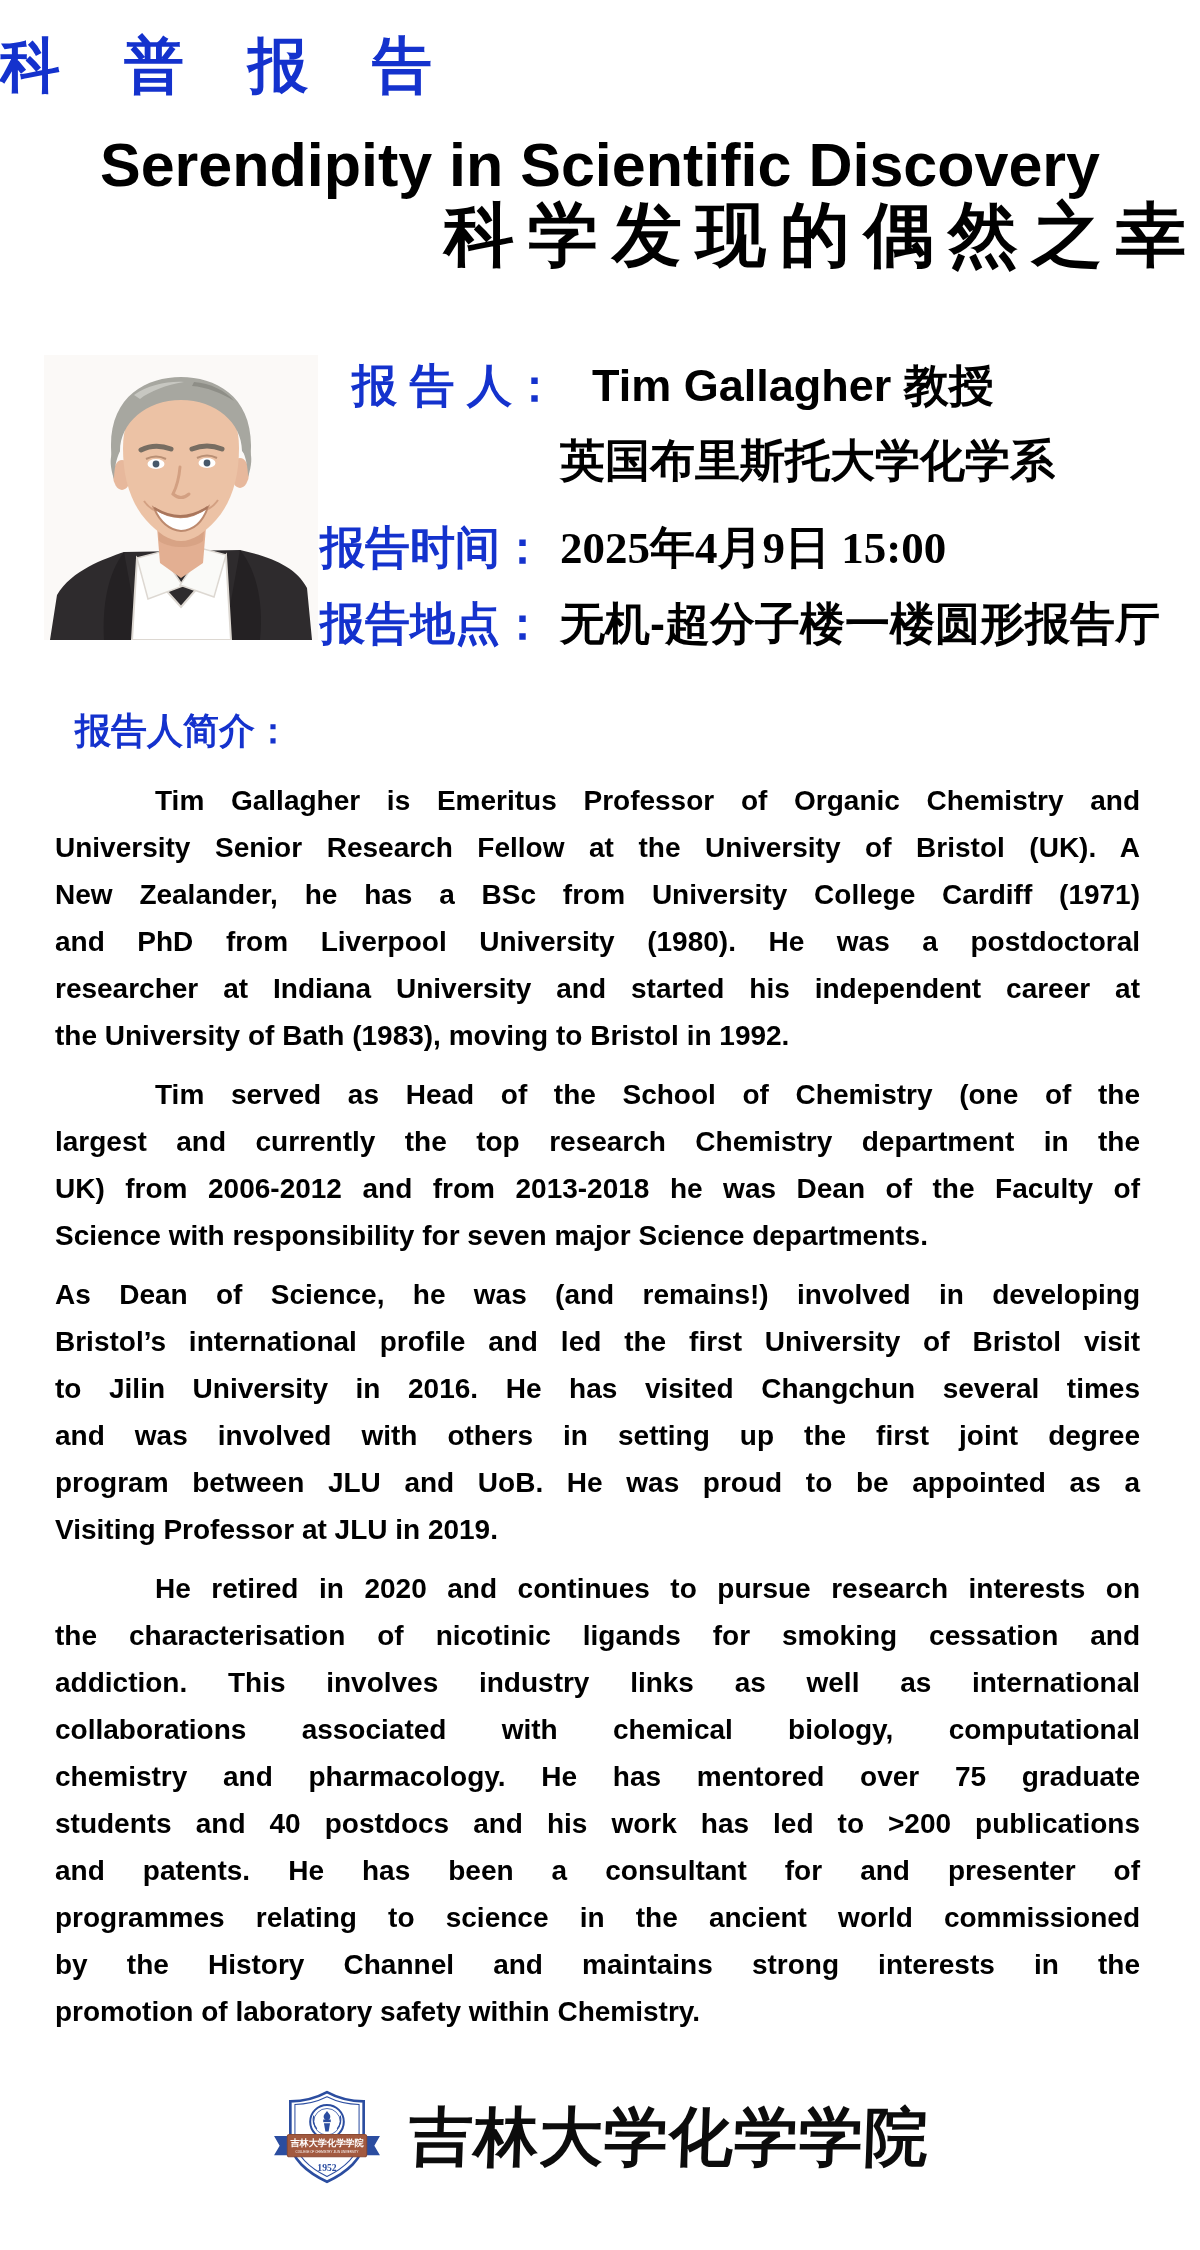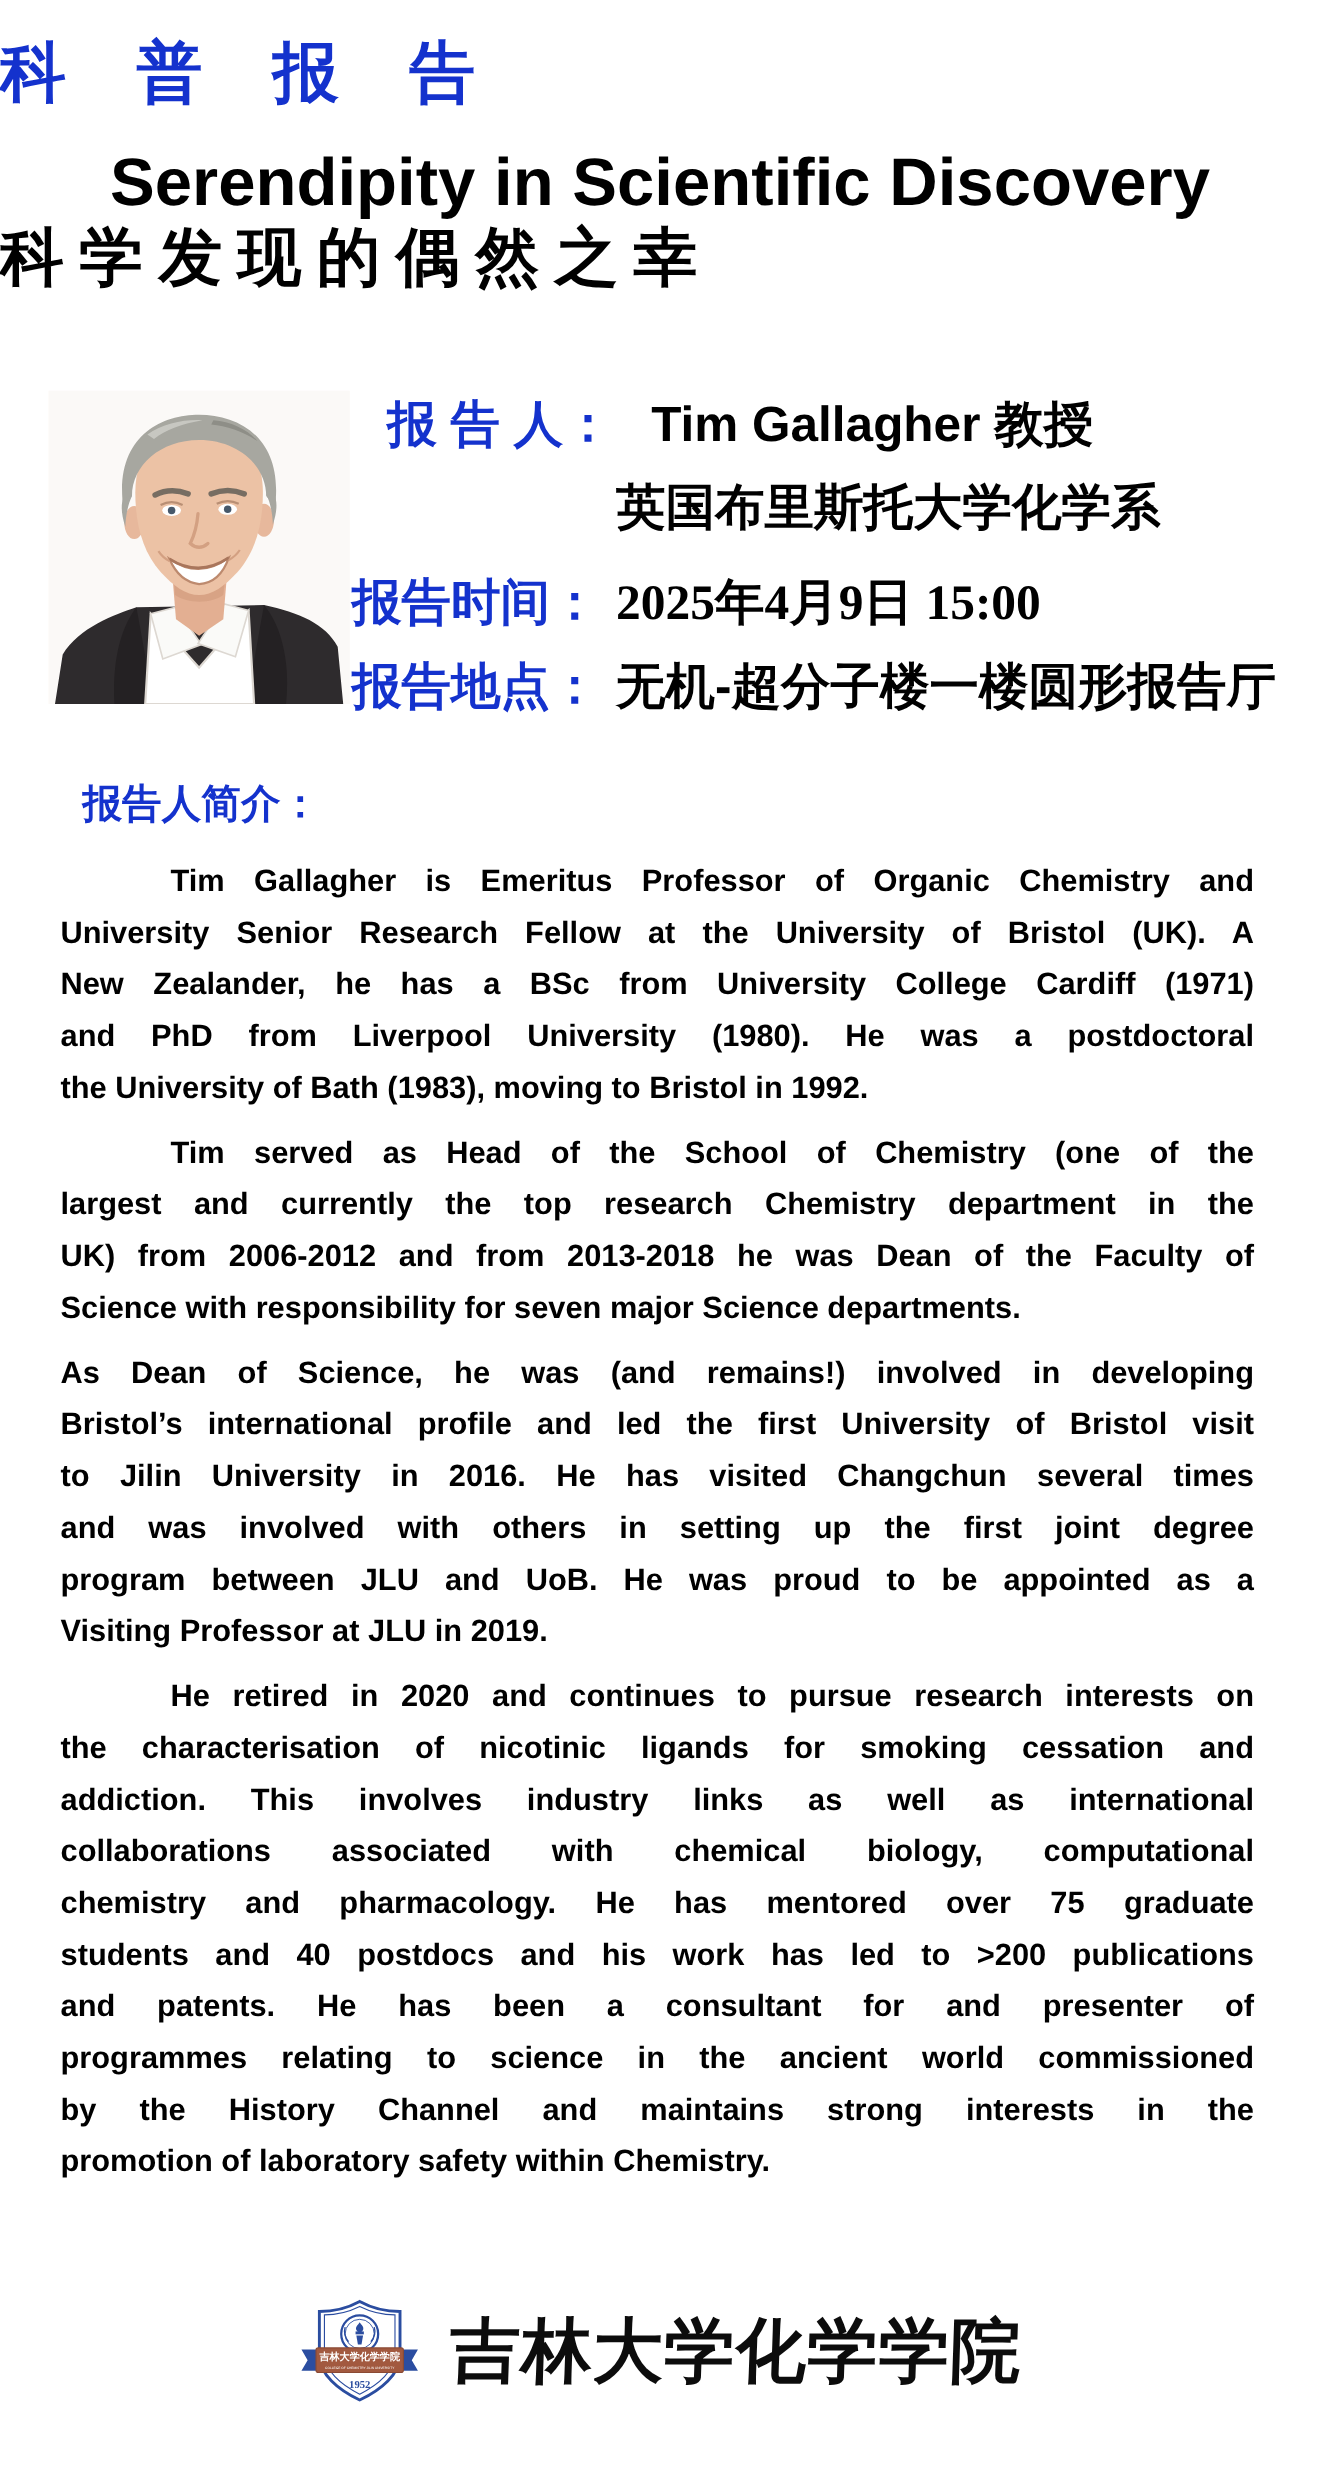--- a/index.html
+++ b/index.html
@@ -20,21 +20,21 @@
     text-align:left;font-size:60px;line-height:66px;font-weight:bold;
     color:var(--blue);letter-spacing:2px;white-space:nowrap;
   }
   .title-en{
     position:absolute;top:132px;left:0;width:100%;
     text-align:center;font-size:61px;line-height:66px;font-weight:bold;
     white-space:nowrap;
   }
   .title-zh{
     position:absolute;top:202px;left:0;width:100%;
-    text-align:left;font-size:58px;line-height:66px;font-weight:bold;
+    text-align:right;font-size:70px;line-height:66px;font-weight:bold;
     letter-spacing:14px;white-space:nowrap;
   }
   
   .photo{
     position:absolute;left:44px;top:355px;width:274px;height:285px;
     background:#fdfcfb;overflow:hidden;
   }
   .info-row{
     position:absolute;left:320px;width:840px;height:58px;line-height:58px;
     font-size:45px;font-weight:bold;white-space:nowrap;
@@ -148,20 +148,21 @@
     <span class="lbl">报告地点：</span><span class="val">无机-超分子楼一楼圆形报告厅</span>
   </div>
 
   <div class="bio-heading">报告人简介：</div>
   <div class="bio" id="bio-paragraphs">
       <div class="para">
         <div class="line indent">Tim Gallagher is Emeritus Professor of Organic Chemistry and</div>
         <div class="line">University Senior Research Fellow at the University of Bristol (UK). A</div>
         <div class="line">New Zealander, he has a BSc from University College Cardiff (1971)</div>
         <div class="line">and PhD from Liverpool University (1980). He was a postdoctoral</div>
+        <div class="line">researcher at Indiana University and started his independent career at</div>
         <div class="line last">the University of Bath (1983), moving to Bristol in 1992.</div>
       </div>
       <div class="para">
         <div class="line indent">Tim served as Head of the School of Chemistry (one of the</div>
         <div class="line">largest and currently the top research Chemistry department in the</div>
         <div class="line">UK) from 2006-2012 and from 2013-2018 he was Dean of the Faculty of</div>
         <div class="line last">Science with responsibility for seven major Science departments.</div>
       </div>
       <div class="para">
         <div class="line">As Dean of Science, he was (and remains!) involved in developing</div>

